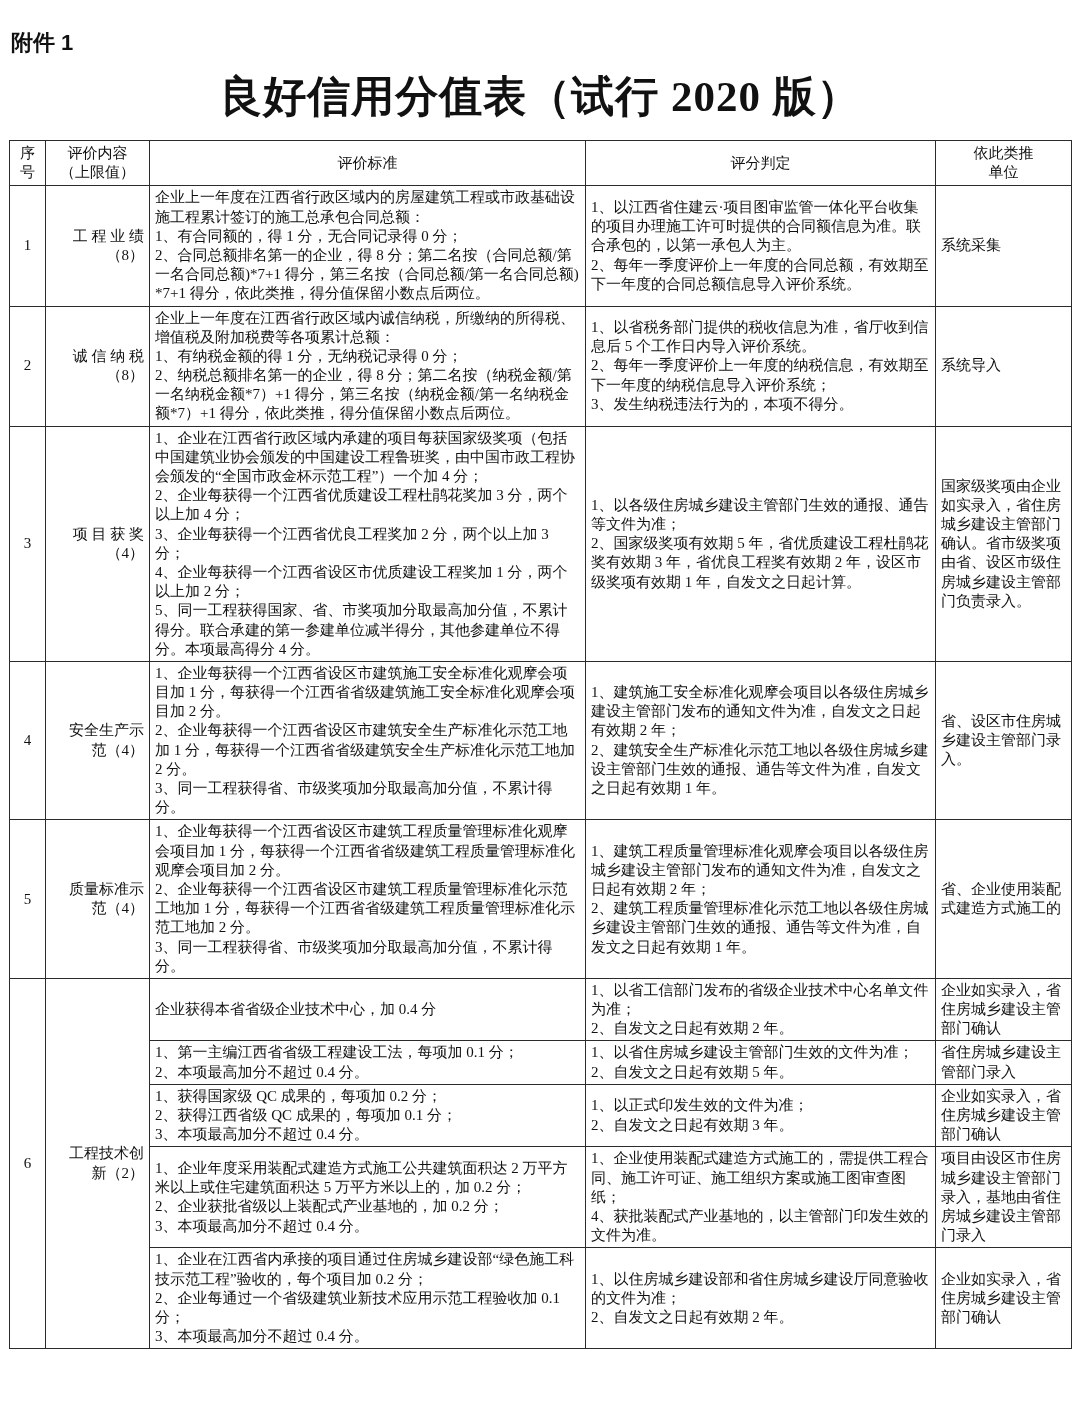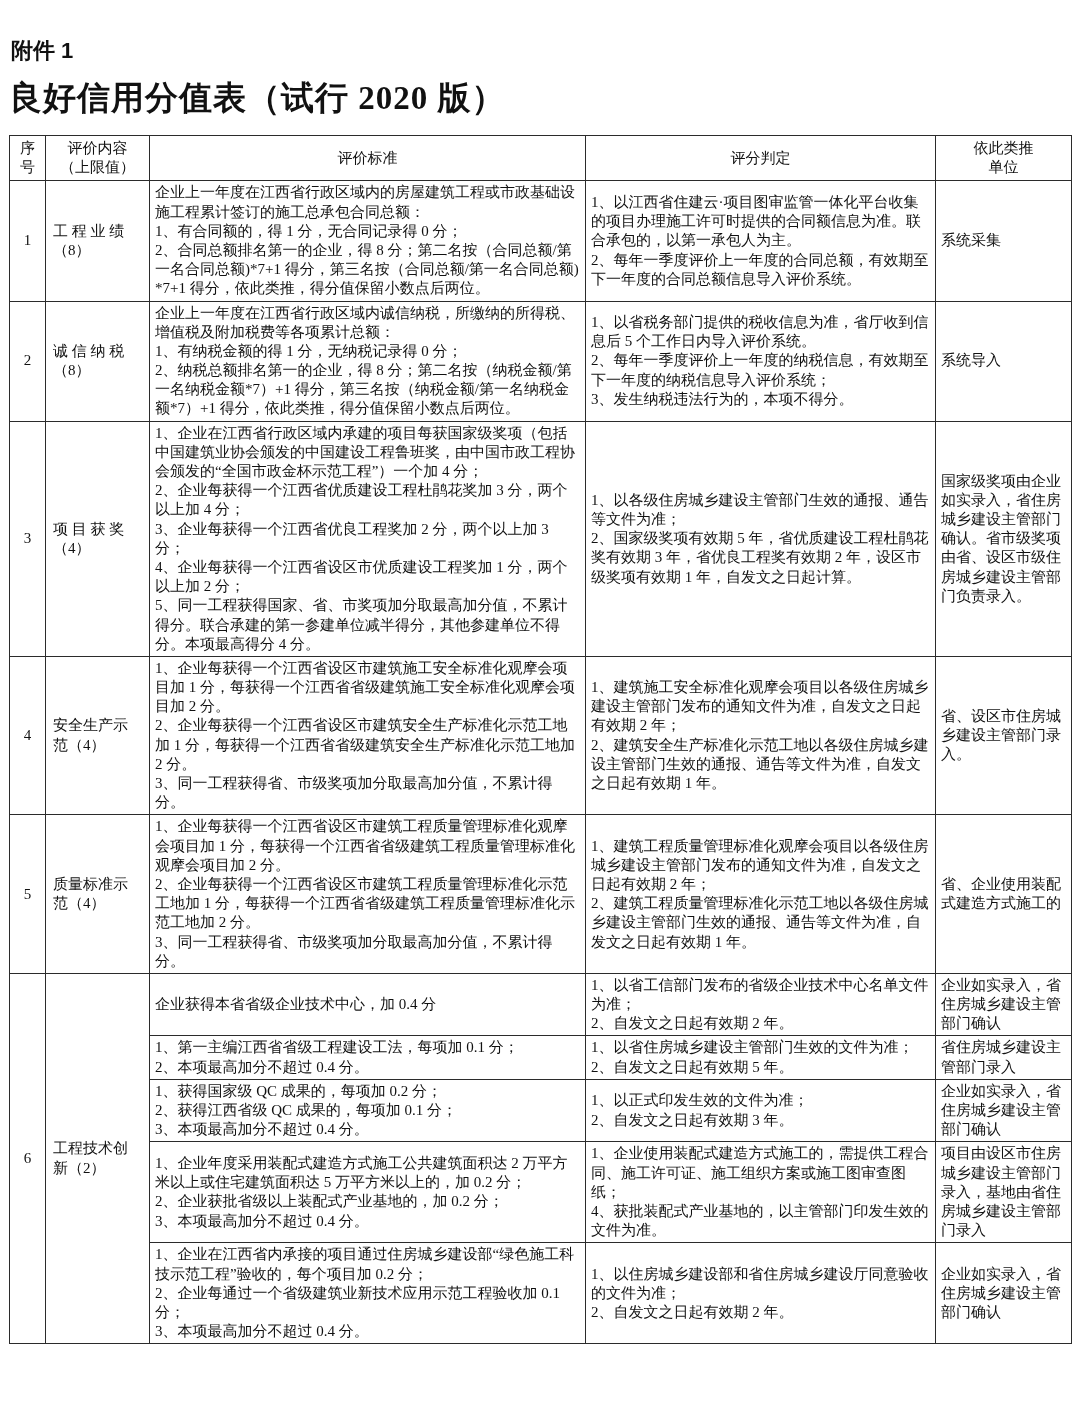--- a/index.html
+++ b/index.html
@@ -1,29 +1,29 @@
 <!DOCTYPE html>
 <html lang="zh"><head>
 <meta charset="utf-8">
 <style>
   html,body{margin:0;padding:0;background:#ffffff;color:#111;}
   body{width:1080px;font-family:"Liberation Serif","DejaVu Serif",serif;}
-  .page{width:1062px;margin:16px auto;padding-top:16px;}
+  .page{width:1062px;margin:8px auto;padding-top:16px;}
   .attachment{font-family:"Liberation Sans","DejaVu Sans",sans-serif;font-size:22px;font-weight:600;margin:4px 0 10px 2px;}
-  .doc-title{font-size:33px;font-weight:bold;letter-spacing:1px;margin:6px 0 14px 0;}
+  .doc-title{text-align:center;font-size:43px;font-weight:bold;letter-spacing:1px;margin:6px 0 14px 0;}
   table.score-table{border-collapse:collapse;width:1062px;table-layout:fixed;}
   .score-table td,.score-table th{border:1.5px solid #2b2b2b;font-size:15px;line-height:1.28;vertical-align:middle;padding:2px 5px;white-space:pre-line;word-break:break-all;}
   .score-table th{font-weight:normal;text-align:center;padding:3px 2px;}
   col.c-idx{width:36px;}
   col.c-content{width:104px;}
   col.c-standard{width:436px;}
   col.c-judgment{width:350px;}
   col.c-unit{width:136px;}
   td.idx{text-align:center;}
-  td.content{text-align:left;padding-left:7px;}
+  td.content{text-align:right;padding-left:7px;}
   td.standard,td.judgment,td.unit{text-align:left;}
   .footnote{font-size:17px;font-weight:bold;margin:6px 0 0 2px;letter-spacing:0.5px;}
 </style>
 </head>
 <body>
 
 <div class="page">
 
   <div class="attachment">附件 1</div>
 

